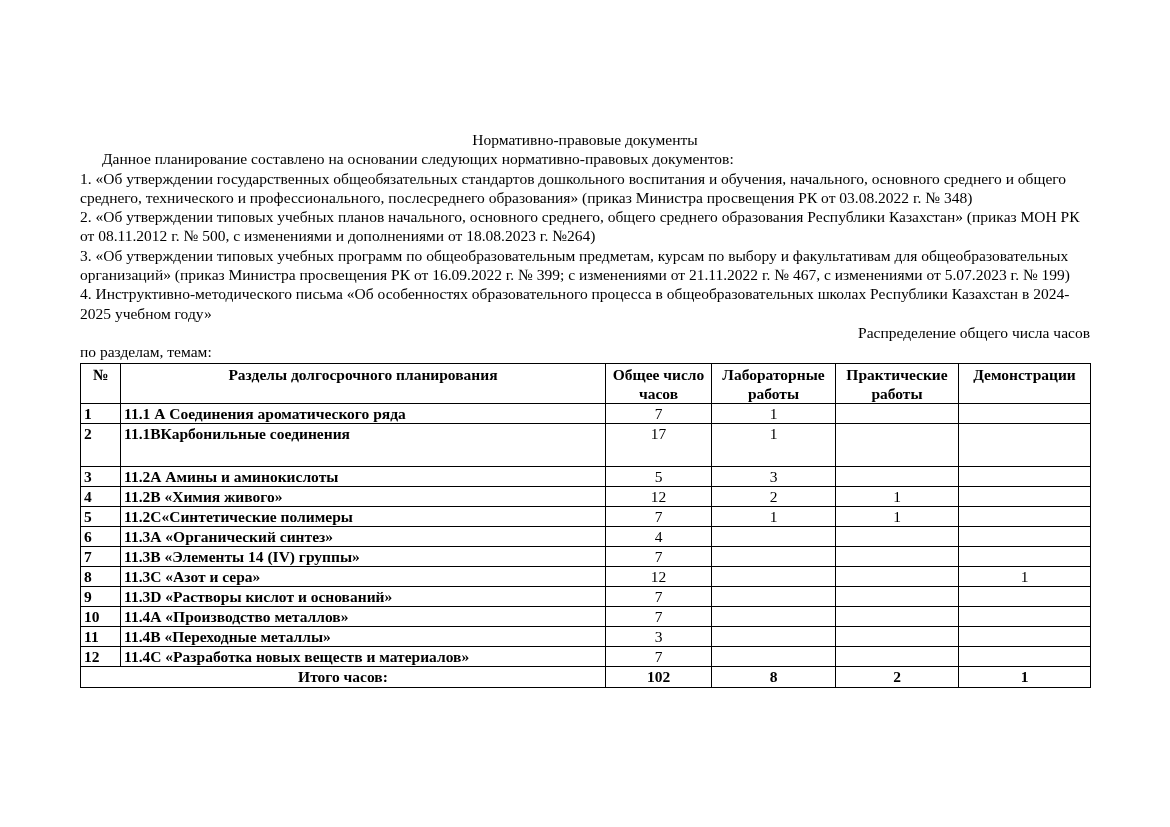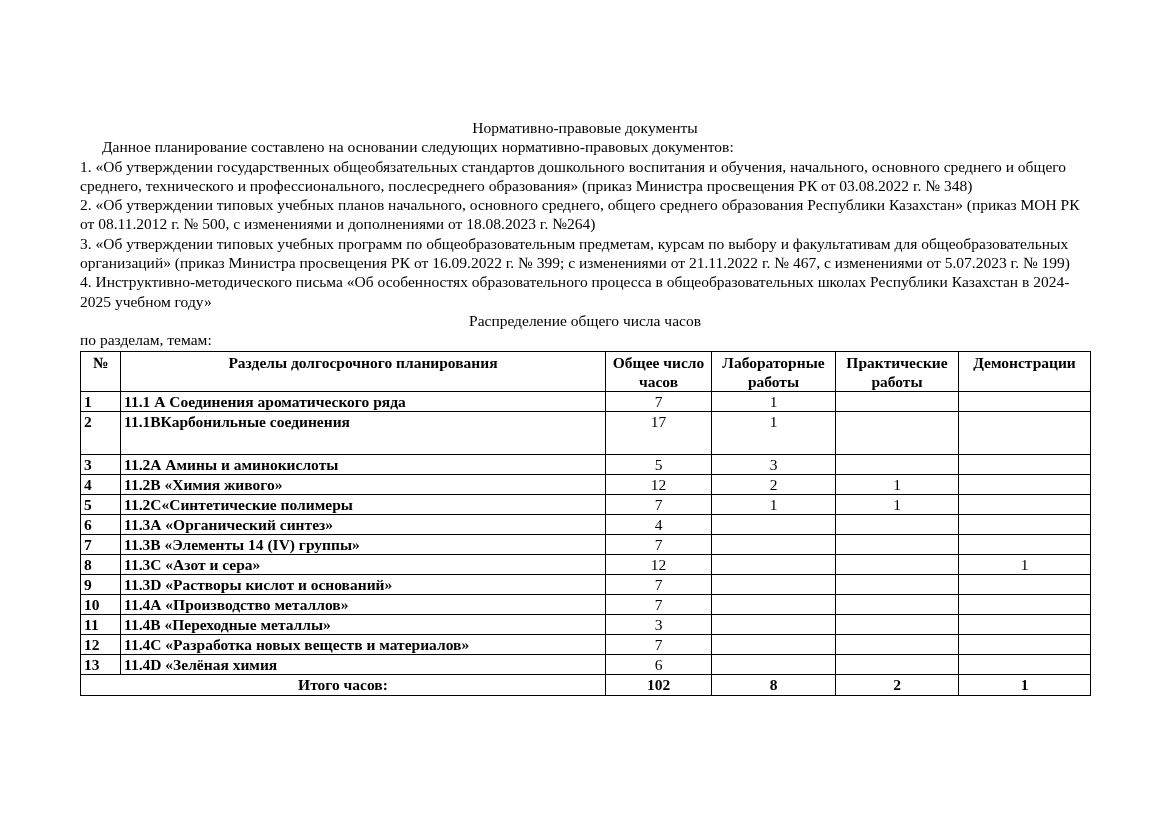--- a/index.html
+++ b/index.html
@@ -11,37 +11,37 @@
   .page {
     position: relative;
     width: 1170px;
     height: 827px;
     background: #ffffff;
     overflow: hidden;
   }
   .content {
     position: absolute;
     left: 80px;
-    top: 118px;
+    top: 130px;
     width: 1010px;
   }
   .content p, .content h1, .content h2, .content h3 {
     font-size: 15.5px;
     line-height: 19.3px;
     font-weight: normal;
   }
   .doc-title {
     text-align: center;
     font-weight: bold;
   }
   .intro {
     text-indent: 22px;
   }
   .subtitle {
-    text-align: center;
+    text-align: right;
     font-weight: bold;
   }
   .subtitle2 {
     text-align: left;
     font-weight: bold;
   }
   table.hours {
     border-collapse: collapse;
     table-layout: fixed;
     width: 1010px;
@@ -206,28 +206,20 @@
             <td class="cell-center cell-demo"></td>
           </tr>
           <tr>
             <td class="cell-num">12</td>
             <td class="cell-title">11.4С «Разработка новых веществ и материалов»</td>
             <td class="cell-center cell-total">7</td>
             <td class="cell-center cell-lab"></td>
             <td class="cell-center cell-prac"></td>
             <td class="cell-center cell-demo"></td>
           </tr>
-          <tr>
-            <td class="cell-num">13</td>
-            <td class="cell-title">11.4D «Зелёная химия</td>
-            <td class="cell-center cell-total">6</td>
-            <td class="cell-center cell-lab"></td>
-            <td class="cell-center cell-prac"></td>
-            <td class="cell-center cell-demo"></td>
-          </tr>
         </tbody>
       <tfoot>
         <tr class="total-row">
           <td colspan="2">Итого часов:</td>
           <td>102</td>
           <td>8</td>
           <td>2</td>
           <td>1</td>
         </tr>
       </tfoot>

